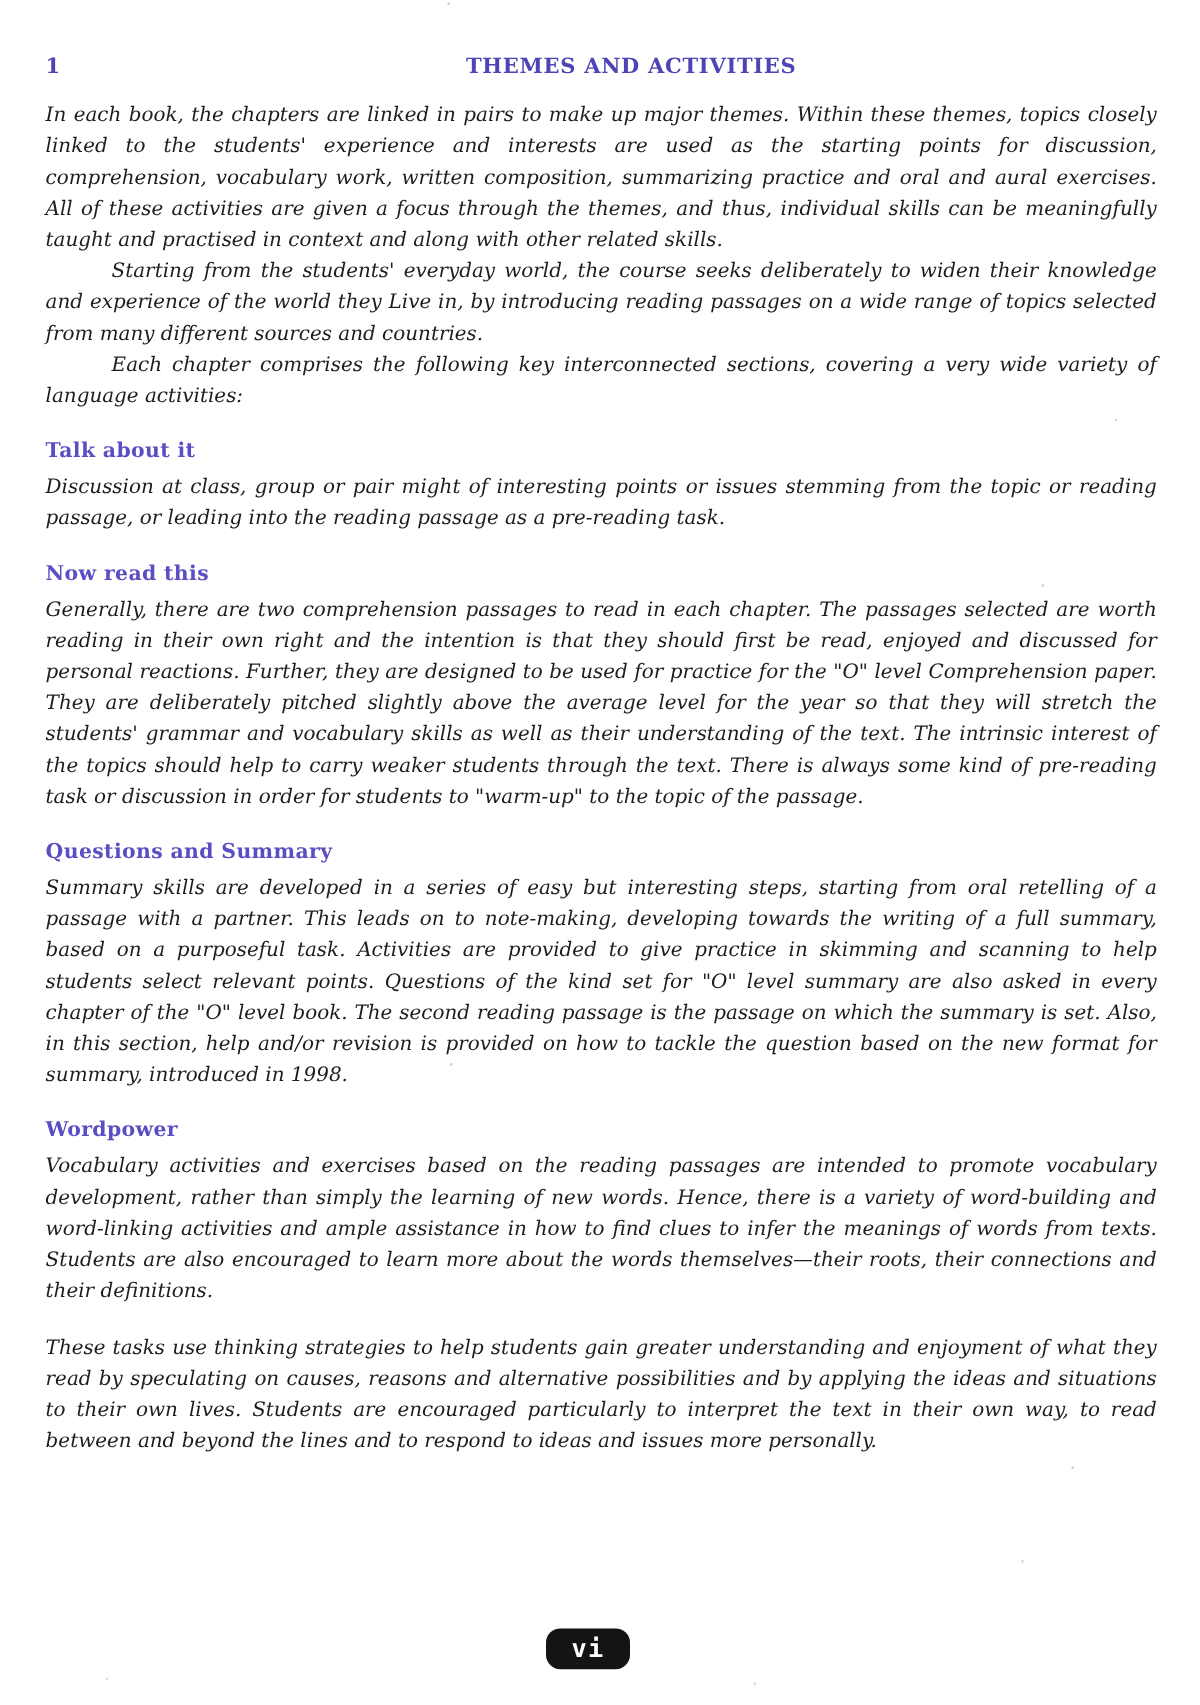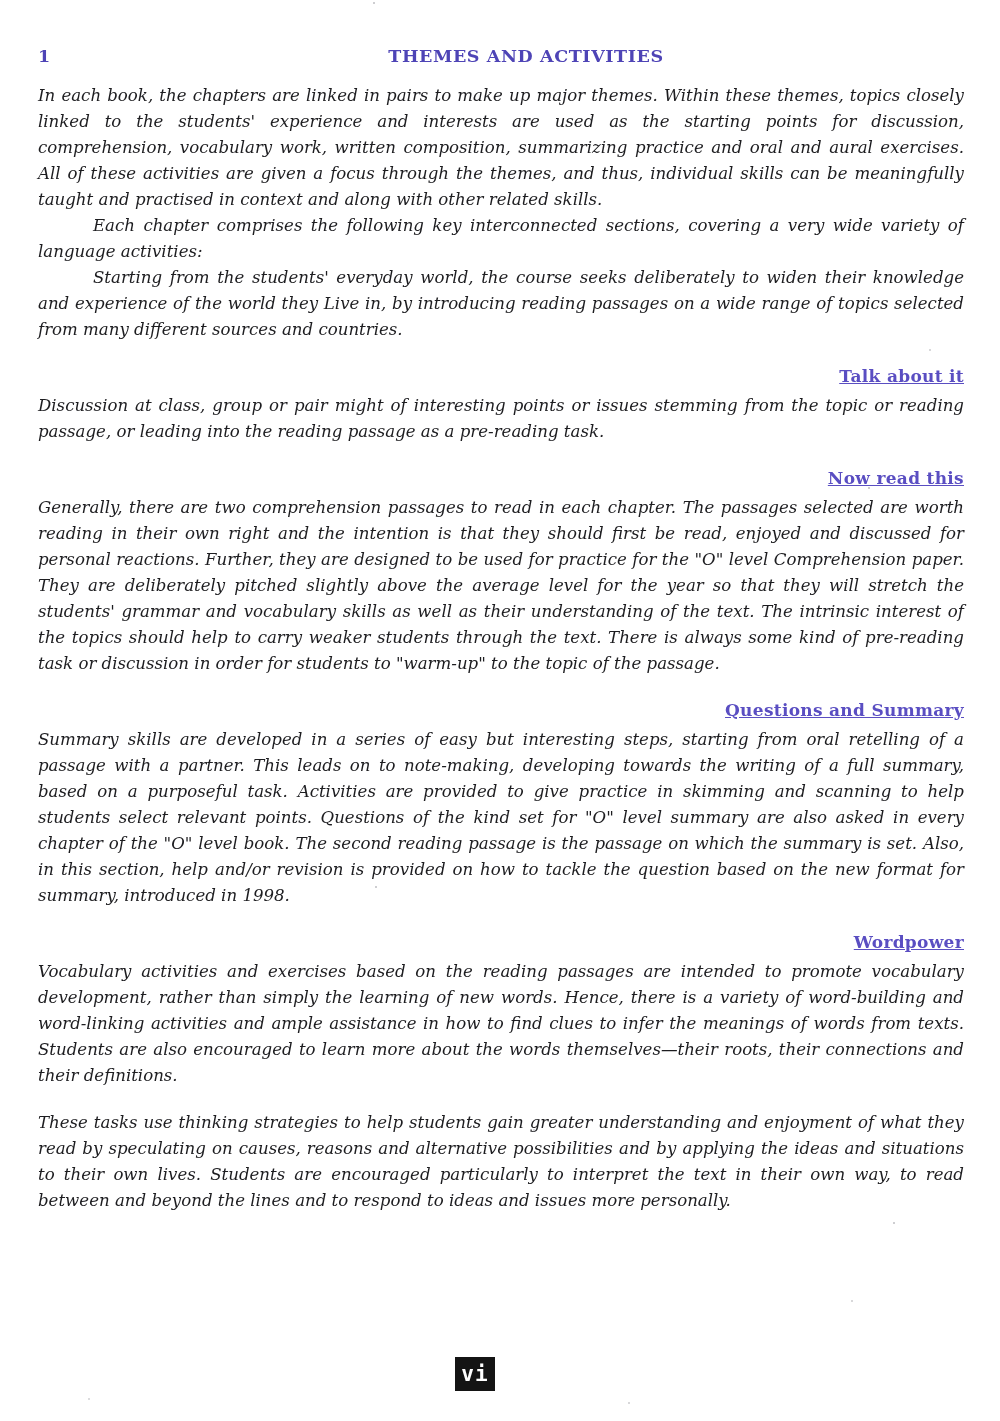--- a/index.html
+++ b/index.html
@@ -73,31 +73,30 @@
   .section {
     margin-top: 21px;
   }
   .section h2 {
     font-size: 17px;
     line-height: 24px;
     margin: 0 0 5px 0;
     font-weight: bold;
     color: #5a4ec2;
     letter-spacing: 0.3px;
-    text-align: right;
-    text-decoration: underline;
+    text-align: left;
   }
   .page-number-box {
     position: absolute;
     left: 455px;
     top: 1357px;
-    width: 40px;
+    width: 70px;
     height: 34px;
     background: #141414;
-    border-radius: 0;
+    border-radius: 12px;
     display: flex;
     align-items: center;
     justify-content: center;
   }
   .page-number-box span {
     font-family: "DejaVu Sans Mono", "Liberation Mono", monospace;
     font-weight: bold;
     font-size: 21px;
     color: #ffffff;
     letter-spacing: 1px;
@@ -110,22 +109,22 @@
 <div class="page">
 
   <div class="chapter-header">
     <span class="chapter-number">1</span>
     <span class="chapter-title">THEMES AND ACTIVITIES</span>
   </div>
 
   <div class="body-text">
 
     <p>In each book, the chapters are linked in pairs to make up major themes. Within these themes, topics closely linked to the students' experience and interests are used as the starting points for discussion, comprehension, vocabulary work, written composition, summarizing practice and oral and aural exercises. All of these activities are given a focus through the themes, and thus, individual skills can be meaningfully taught and practised in context and along with other related skills.</p>
+    <p class="indented">Starting from the students' everyday world, the course seeks deliberately to widen their knowledge and experience of the world they Live in, by introducing reading passages on a wide range of topics selected from many different sources and countries.</p>
     <p class="indented">Each chapter comprises the following key interconnected sections, covering a very wide variety of language activities:</p>
-    <p class="indented">Starting from the students' everyday world, the course seeks deliberately to widen their knowledge and experience of the world they Live in, by introducing reading passages on a wide range of topics selected from many different sources and countries.</p>
 
     <div class="section">
       <h2>Talk about it</h2>
       <p>Discussion at class, group or pair might of interesting points or issues stemming from the topic or reading passage, or leading into the reading passage as a pre-reading task.</p>
     </div>
 
     <div class="section">
       <h2>Now read this</h2>
       <p>Generally, there are two comprehension passages to read in each chapter. The passages selected are worth reading in their own right and the intention is that they should first be read, enjoyed and discussed for personal reactions. Further, they are designed to be used for practice for the "O" level Comprehension paper. They are deliberately pitched slightly above the average level for the year so that they will stretch the students' grammar and vocabulary skills as well as their understanding of the text. The intrinsic interest of the topics should help to carry weaker students through the text. There is always some kind of pre-reading task or discussion in order for students to "warm-up" to the topic of the passage.</p>
     </div>

